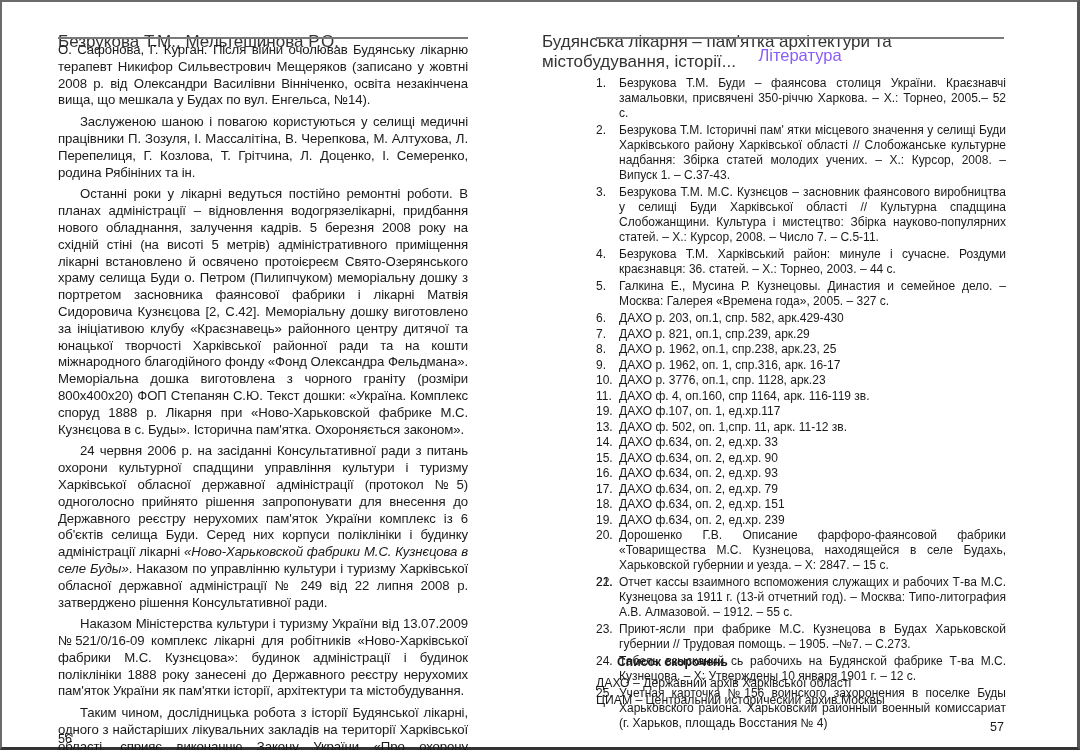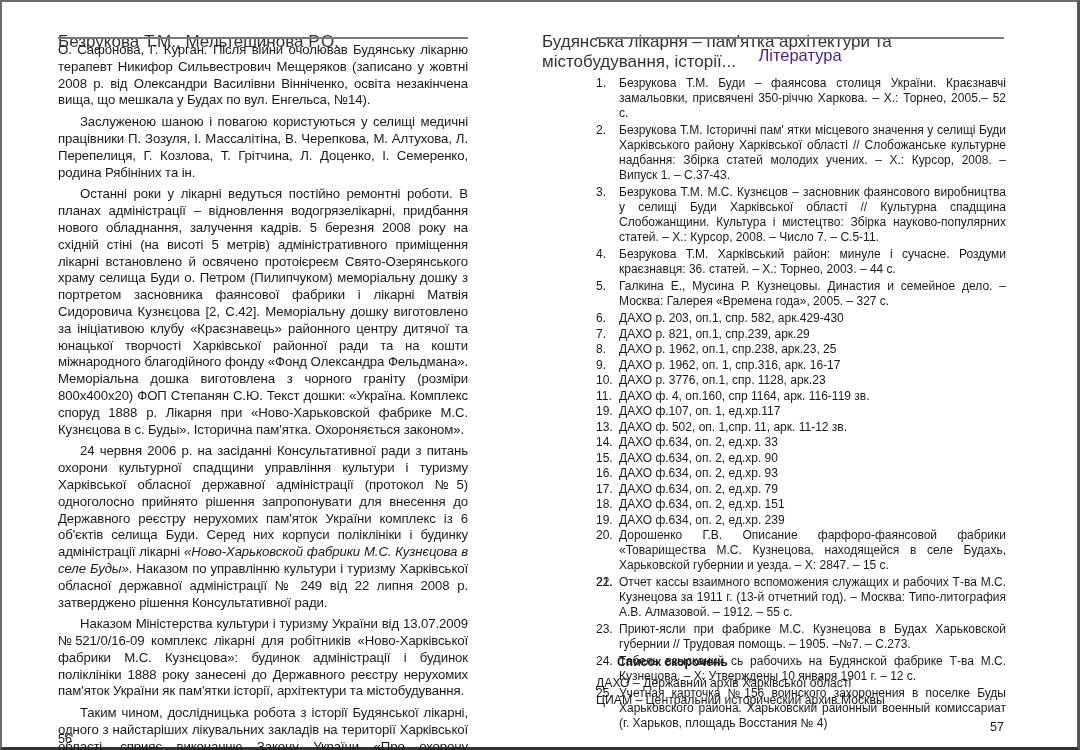--- a/index.html
+++ b/index.html
@@ -28,21 +28,21 @@
   .left-body {
     position:absolute; left:56px; top:40px; width:410px;
     font-size:13.2px; line-height:16.8px; text-align:justify; letter-spacing:-0.1px;
   }
   .left-body p { margin:0 0 5px 0; text-indent:22px; }
   .left-body p.first { text-indent:0; }
   .left-body em { font-style:italic; }
 
   .lit-title {
     position:absolute; left:54px; width:408px; top:44px; text-align:center;
-    font-size:16.5px; color:#4c1d95;
+    font-size:16.5px; color:#8b5cf6;
   }
   .refs {
     position:absolute; left:54px; top:74px; width:410px; margin:0; padding:0;
     list-style:none; font-size:12px; line-height:14.9px;
   }
   .refs li { position:relative; padding-left:23px; margin-bottom:2.3px; text-align:justify; }
   .refs li .num { position:absolute; left:0; top:0; }
   .refs li.compact { margin-bottom:0.6px; }
   .abbr-title {
     position:absolute; left:75px; top:653px; font-weight:bold; font-size:12.2px;

